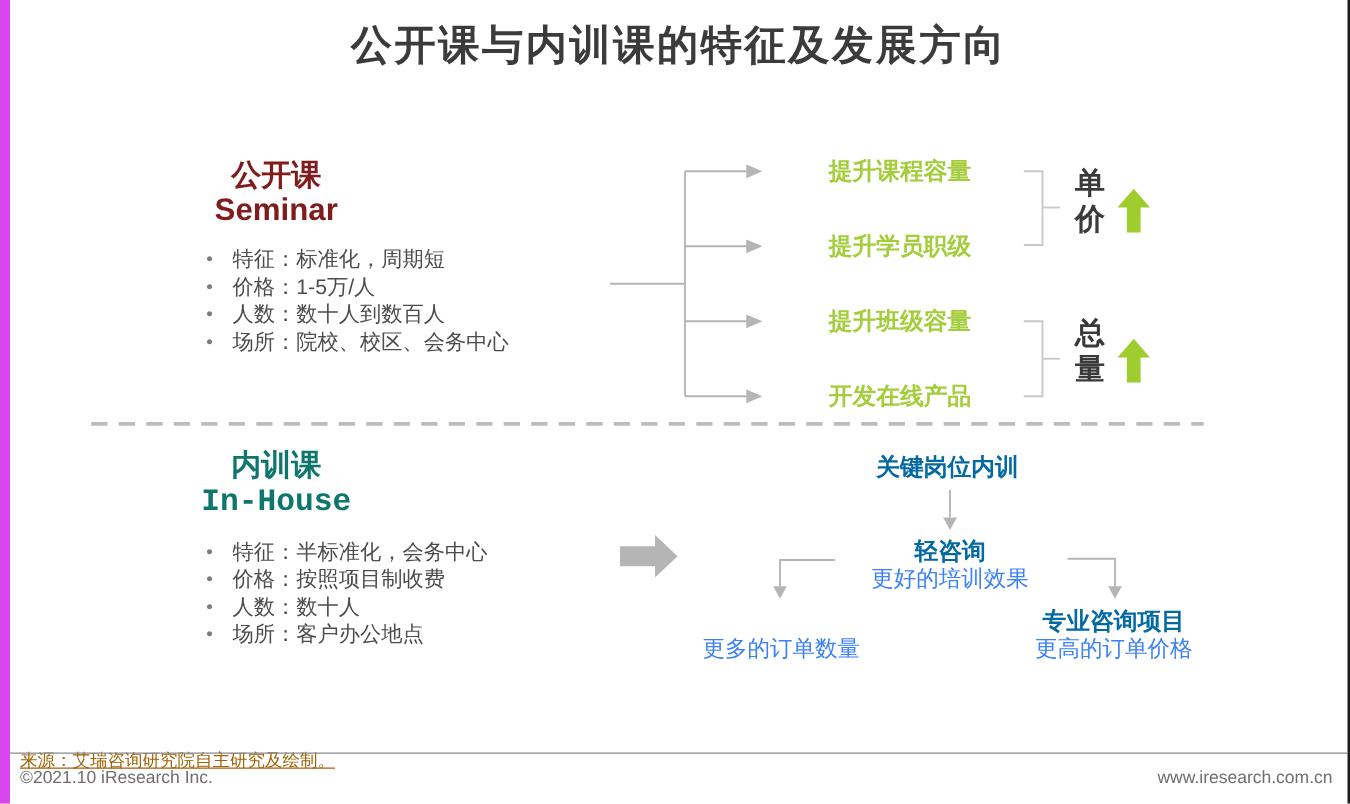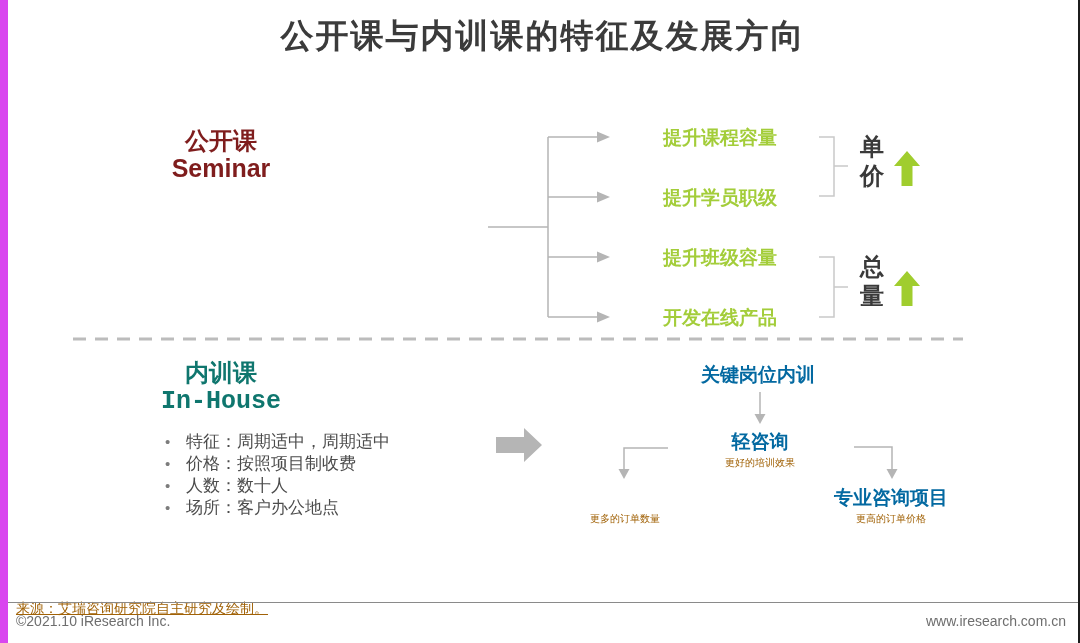--- a/index.html
+++ b/index.html
@@ -27,21 +27,21 @@
   .bullets li{position:relative;padding-left:26px;}
   .bullets li::before{content:"•";position:absolute;left:5px;top:0;color:#7c7c7c;font-size:15px;}
   .strategy{position:absolute;left:655px;font-size:19px;font-weight:bold;color:#a3cd3a;line-height:21px;}
   .strategy.s0{top:127px;} .strategy.s1{top:187px;} .strategy.s2{top:247px;} .strategy.s3{top:307px;}
   .result-label{
     position:absolute;left:852px;font-size:24px;font-weight:bold;color:#3a3a3a;
     line-height:29px;white-space:pre-line;text-align:center;
   }
   .result-label.r0{top:132px;} .result-label.r1{top:252px;}
   .flow-label{position:absolute;width:220px;text-align:center;font-size:19px;font-weight:bold;color:#0369a1;line-height:21px;}
-  .flow-note{position:absolute;width:220px;text-align:center;font-size:10px;color:#a16207;line-height:16px;}
+  .flow-note{position:absolute;width:220px;text-align:center;font-size:18px;color:#3b82f6;line-height:16px;}
   .flow-root{left:640px;top:364px;}
   .flow-mid{left:642px;top:431px;}
   .flow-mid-note{left:642px;top:455px;}
   .flow-left{left:507px;top:487px;}
   .flow-left-note{left:507px;top:511px;}
   .flow-right{left:773px;top:487px;}
   .flow-right-note{left:773px;top:511px;}
   .source-note{position:absolute;left:8px;top:600px;font-size:14px;color:#a16207;text-decoration:underline;}
   .foot-line{position:absolute;left:0;right:0;top:602px;border-top:1px solid #8a8a8a;}
   .copyright{position:absolute;left:8px;top:613px;font-size:14px;color:#6e6e6e;}
@@ -92,35 +92,41 @@
     <polyline points="660,448 616,448 616,469" stroke="#b5b5b5" stroke-width="1.5" fill="none"></polyline>
     <polygon fill="#b5b5b5" points="610.5,469 621.5,469 616,479"></polygon>
     <polyline points="846,447 884,447 884,469" stroke="#b5b5b5" stroke-width="1.5" fill="none"></polyline>
     <polygon fill="#b5b5b5" points="878.5,469 889.5,469 884,479"></polygon>
   </svg>
 
   <div class="course-title seminar-title">
     <div class="cn green">公开课</div>
     <div class="en green">Seminar</div>
   </div>
+  <ul class="bullets seminar-bullets">
+    <li>特征：标准化，周期短</li>
+    <li>价格：1-5万/人</li>
+    <li>人数：数十人到数百人</li>
+    <li>场所：院校、校区、会务中心</li>
+  </ul>
   <div class="strategy s0">提升课程容量</div>
   <div class="strategy s1">提升学员职级</div>
   <div class="strategy s2">提升班级容量</div>
   <div class="strategy s3">开发在线产品</div>
   <div class="result-label r0">单
 价</div>
   <div class="result-label r1">总
 量</div>
 
   <div class="course-title inhouse-title">
     <div class="cn cyan">内训课</div>
     <div class="en cyan">In-House</div>
   </div>
   <ul class="bullets inhouse-bullets">
-    <li>特征：周期适中，周期适中</li>
+    <li>特征：半标准化，会务中心</li>
     <li>价格：按照项目制收费</li>
     <li>人数：数十人</li>
     <li>场所：客户办公地点</li>
   </ul>
 
   <div class="flow-label flow-root">关键岗位内训</div>
   <div class="flow-label flow-mid">轻咨询</div>
   <div class="flow-note flow-mid-note">更好的培训效果</div>
   <div class="flow-note flow-left-note">更多的订单数量</div>
   <div class="flow-label flow-right">专业咨询项目</div>

